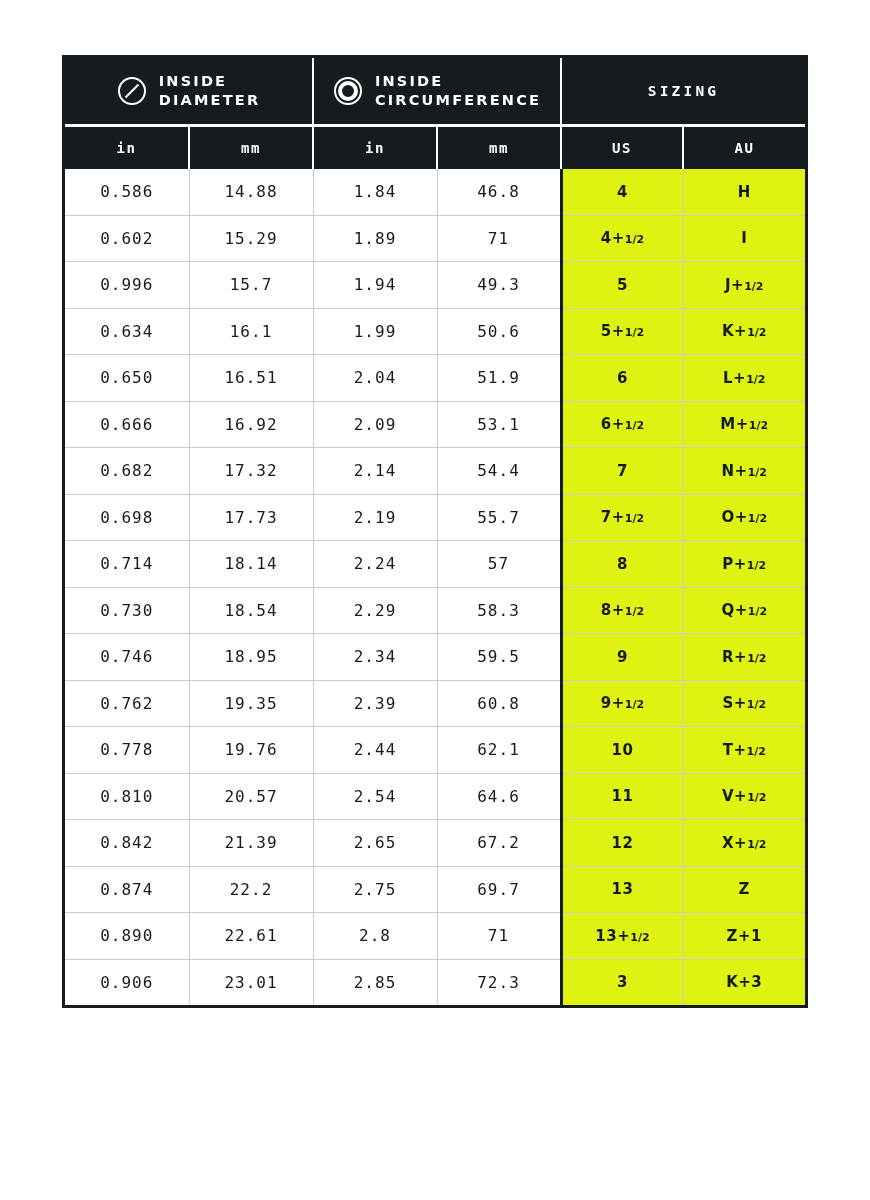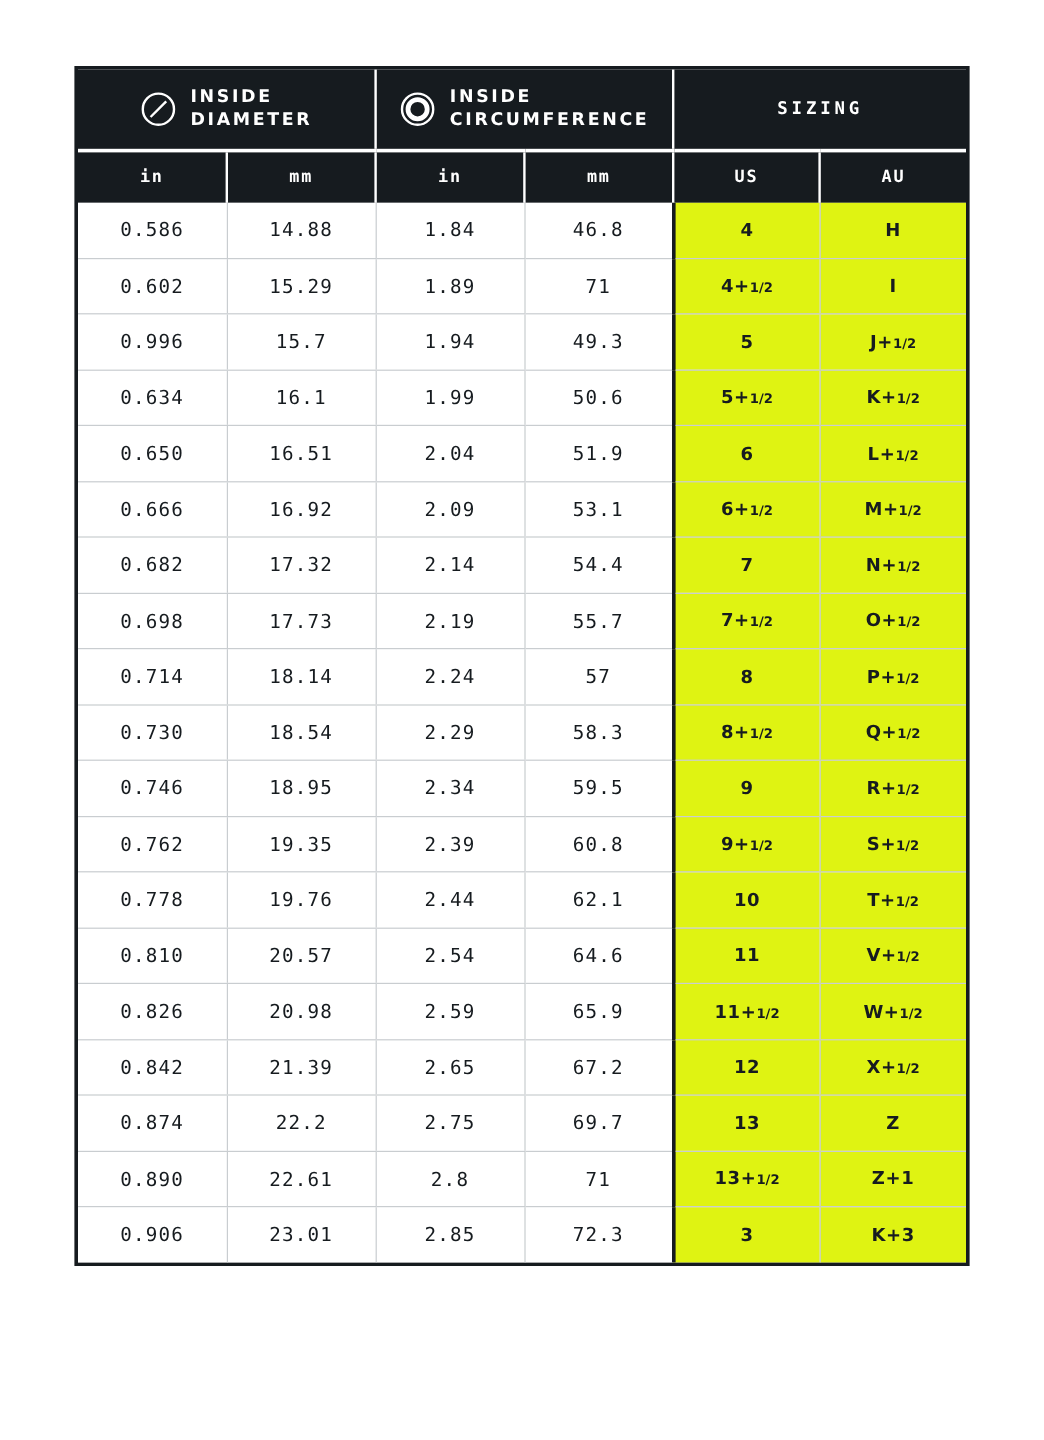--- a/index.html
+++ b/index.html
@@ -295,28 +295,20 @@
           </tr>
           <tr>
             <td>0.810</td>
             <td class="col-div">20.57</td>
             <td class="col-div">2.54</td>
             <td class="col-div">64.6</td>
             <td class="sizing-cell sizing-first"><span>11</span></td>
             <td class="sizing-cell col-div"><span>V+</span><span class="frac">1/2</span></td>
           </tr>
           <tr>
-            <td>0.826</td>
-            <td class="col-div">20.98</td>
-            <td class="col-div">2.59</td>
-            <td class="col-div">65.9</td>
-            <td class="sizing-cell sizing-first"><span>11+</span><span class="frac">1/2</span></td>
-            <td class="sizing-cell col-div"><span>W+</span><span class="frac">1/2</span></td>
-          </tr>
-          <tr>
             <td>0.842</td>
             <td class="col-div">21.39</td>
             <td class="col-div">2.65</td>
             <td class="col-div">67.2</td>
             <td class="sizing-cell sizing-first"><span>12</span></td>
             <td class="sizing-cell col-div"><span>X+</span><span class="frac">1/2</span></td>
           </tr>
           <tr>
             <td>0.874</td>
             <td class="col-div">22.2</td>

